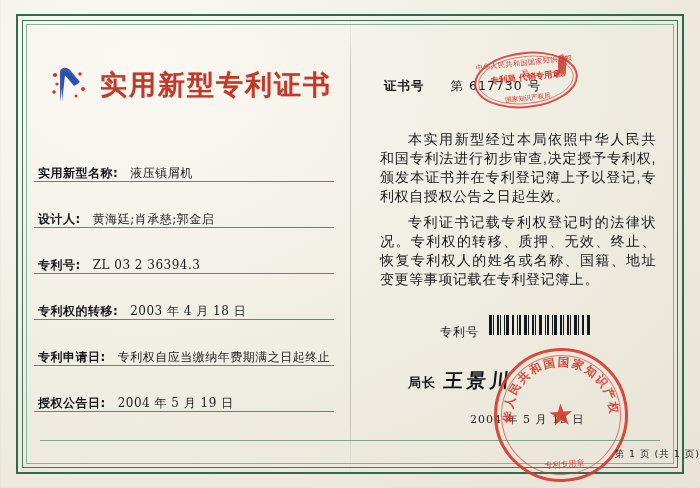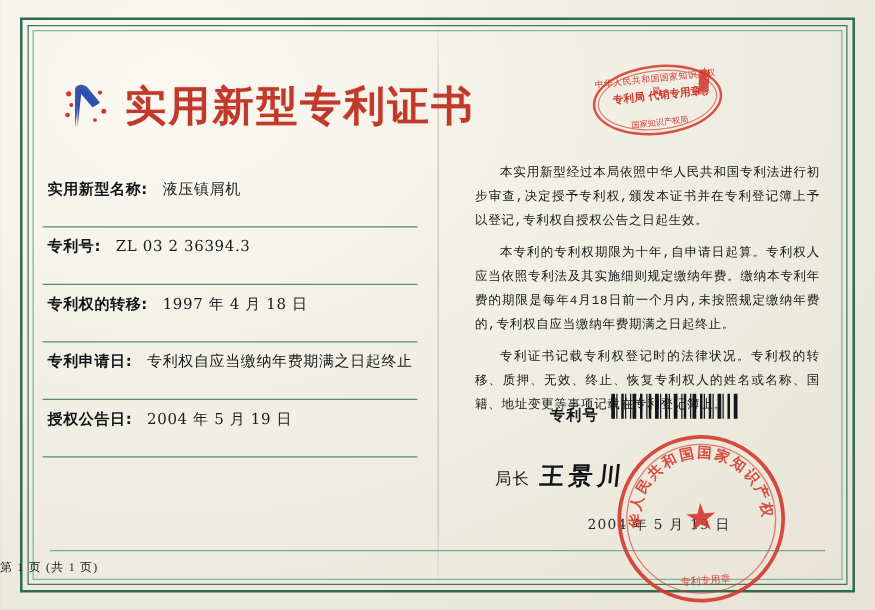--- a/index.html
+++ b/index.html
@@ -66,21 +66,21 @@
     align-items: center;
     gap: 8px;
   }
   .logo {
     width: 46px; height: 46px;
     position: relative;
   }
   .logo svg { display:block; }
   .doc-title {
     font-family: Liberation Mono, monospace;
-    font-size: 33px;
+    font-size: 27px;
     font-weight: bold;
     color: #c0392b;
     letter-spacing: 2px;
     white-space: nowrap;
     text-shadow: 0 0 1px rgba(192,57,43,.4);
   }
 
   .cert-no-row {
     position: absolute;
     left: 384px; top: 78px;
@@ -158,56 +158,56 @@
     height: 46px;
   }
   .field .line {
     position: absolute;
     left: 0; right: 0; bottom: 0;
     border-bottom: 1px solid #3b7a5d;
     opacity: .85;
   }
   .field .content {
     position: absolute;
-    left: 4px; bottom: 22px;
+    left: 4px; bottom: 0;
     font-size: 12px;
     color: #14171a;
     white-space: nowrap;
   }
   .field .label { font-weight: 600; letter-spacing: .5px; }
   .field .value { margin-left: 8px; letter-spacing: .5px; }
   .value-hand {
     font-family: "DejaVu Serif", serif;
     color: #1a1d20;
   }
 
   
   .body-text {
     position: absolute;
     left: 380px; top: 130px;
     width: 276px;
-    font-size: 10px;
+    font-size: 14px;
     line-height: 19px;
     color: #16191c;
     text-align: justify;
     letter-spacing: .6px;
-    font-family: Liberation Mono, monospace;
+    font-family: Liberation Sans, sans-serif;
   }
   .body-text p { margin: 0 0 7px 0; text-indent: 2em; }
 
   
   .patent-no-row {
     position: absolute;
     left: 440px; top: 308px;
     display: flex;
     align-items: center;
     gap: 10px;
   }
   .patent-no-label {
-    font-size: 12px; font-weight: 700; color: #15181b; letter-spacing: 1px; margin-top: 16px;
+    font-size: 12px; font-weight: 400; color: #15181b; letter-spacing: 1px; margin-top: 16px;
   }
   .barcode {
     height: 20px;
     display: flex;
     align-items: flex-end;
     gap: 1px;
   }
   .barcode i {
     display: block;
     width: 1px;
@@ -219,21 +219,21 @@
   .barcode i.s { background: transparent; }
 
   
   .sign-row {
     position: absolute;
     left: 396px; top: 368px;
     display: flex;
     align-items: baseline;
     gap: 8px;
   }
-  .sign-label { font-size: 13px; color: #15181b; font-weight: 400; letter-spacing: 1px; }
+  .sign-label { font-size: 13px; color: #15181b; font-weight: 700; letter-spacing: 1px; margin-left: 12px; }
   .sign-name {
     font-family: "DejaVu Serif", serif;
     font-size: 19px;
     color: #111418;
     letter-spacing: 4px;
     font-weight: bold;
     transform: skewX(-6deg);
   }
   .sign-date {
     position: absolute;
@@ -289,25 +289,24 @@
     text-align: center;
     font-size: 8px;
     color: #d6392c;
   }
 
   
   .footer {
     position: absolute;
     left: 0; right: 0;
     top: 448px;
-    text-align: left;
+    text-align: right;
     font-size: 9.5px;
     color: #1b1e21;
     letter-spacing: 1px;
-    font-family: Liberation Serif, serif;
   }
   .footer-line {
     position: absolute;
     left: 40px; right: 40px; top: 440px;
     border-top: 1px solid #3b7a5d;
     opacity: .6;
   }
 </style>
 </head>
 <body>
@@ -330,20 +329,24 @@
           <circle cx="8" cy="30" r="1.8"></circle>
           <circle cx="34" cy="12" r="1.7"></circle>
           <circle cx="37" cy="27" r="2"></circle>
           <circle cx="30" cy="34" r="1.5"></circle>
         </g>
       </svg>
     </span>
     <span class="doc-title">实用新型专利证书</span>
   </div>
 
+  <div class="cert-no-row">
+    <span class="cert-no-label">证书号</span>
+    <span class="cert-no-value">第 617730 号</span>
+  </div>
 
   <div class="seal-oval">
     <span class="ring"></span>
     <span class="ring2"></span>
     <span class="txt-top">中华人民共和国国家知识产权局</span>
     <span class="txt-mid">专利局
 代销专用章</span>
     <span class="txt-bot">国家知识产权局</span>
   </div>
   <div class="seal-vert">中华人民共和国国家知识产权局专用</div>
@@ -351,29 +354,36 @@
   <div class="fields">
     <div class="field">
       <span class="content">
         <span class="label">实用新型名称:</span>
         <span class="value value-hand">液压镇屑机</span>
       </span>
       <span class="line"></span>
     </div>
     <div class="field">
       <span class="content">
+        <span class="label">设计人:</span>
+        <span class="value value-hand">黄海廷;肖承慈;郭金启</span>
+      </span>
+      <span class="line"></span>
+    </div>
+    <div class="field">
+      <span class="content">
         <span class="label">专利号:</span>
         <span class="value value-hand">ZL 03 2 36394.3</span>
       </span>
       <span class="line"></span>
     </div>
     <div class="field">
       <span class="content">
         <span class="label">专利权的转移:</span>
-        <span class="value value-hand">1997 年 4 月 18 日</span>
+        <span class="value value-hand">2003 年 4 月 18 日</span>
       </span>
       <span class="line"></span>
     </div>
     <div class="field">
       <span class="content">
         <span class="label">专利申请日:</span>
         <span class="value value-hand">专利权自应当缴纳年费期满之日起终止</span>
       </span>
       <span class="line"></span>
     </div>
@@ -381,21 +391,20 @@
       <span class="content">
         <span class="label">授权公告日:</span>
         <span class="value value-hand">2004 年 5 月 19 日</span>
       </span>
       <span class="line"></span>
     </div>
   </div>
 
   <div class="body-text">
     <p>本实用新型经过本局依照中华人民共和国专利法进行初步审查,决定授予专利权,颁发本证书并在专利登记簿上予以登记,专利权自授权公告之日起生效。</p>
-    <p>本专利的专利权期限为十年,自申请日起算。专利权人应当依照专利法及其实施细则规定缴纳年费。缴纳本专利年费的期限是每年4月18日前一个月内,未按照规定缴纳年费的,专利权自应当缴纳年费期满之日起终止。</p>
     <p>专利证书记载专利权登记时的法律状况。专利权的转移、质押、无效、终止、恢复专利权人的姓名或名称、国籍、地址变更等事项记载在专利登记簿上。</p>
   </div>
 
   <div class="patent-no-row">
     <span class="patent-no-label">专利号</span>
     <span class="barcode">
       <i class="x"></i>
         <i></i>
         <i class="s"></i>
         <i class="w"></i>

